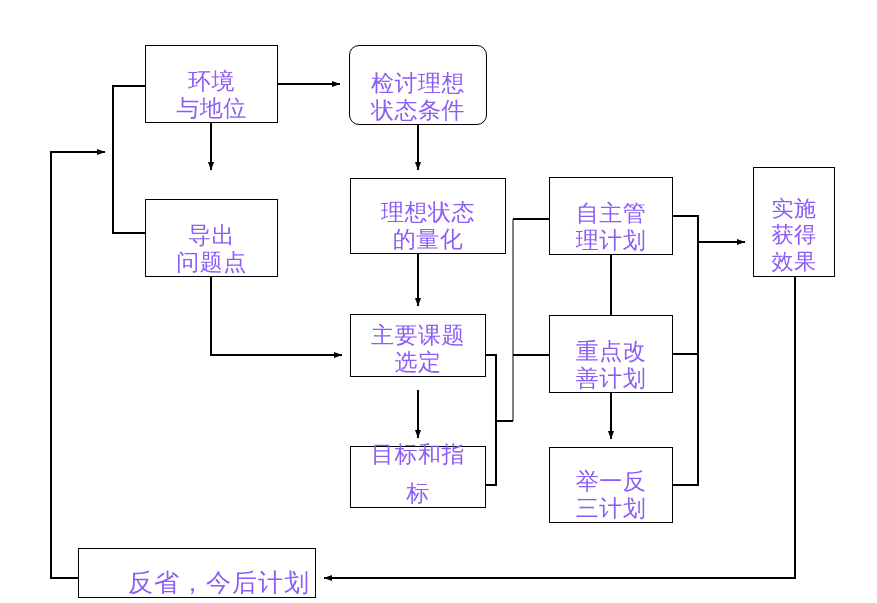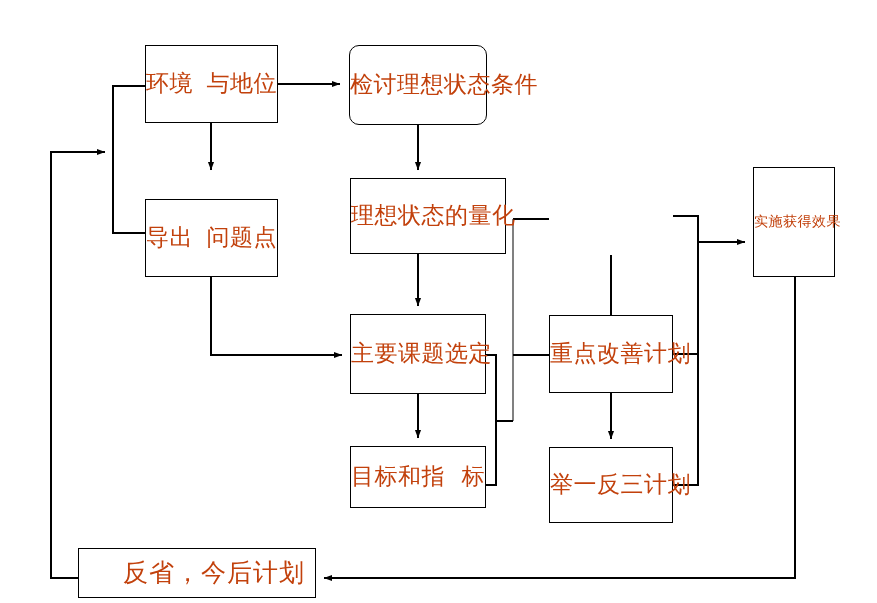--- a/index.html
+++ b/index.html
@@ -26,33 +26,34 @@
     width: 877px;
     height: 603px;
     pointer-events: none;
   }
   .node {
     position: absolute;
     box-sizing: border-box;
     border: 1px solid #000000;
     background: #ffffff;
     display: flex;
+    flex-direction: column;
     align-items: center;
-    justify-content: space-between;
-    color: #c2410c;
+    justify-content: flex-end;
+    color: #8b5cf6;
     font-size: 23px;
     line-height: 1.18;
     letter-spacing: 0.5px;
     white-space: pre;
     text-align: center;
     z-index: 3;
   }
   .node .ln { display: block; }
   .node.vert {
-    font-size: 14px;
+    font-size: 22px;
     line-height: 1.22;
   }
   .node.wide {
     font-size: 25px;
     letter-spacing: 1px;
     padding-left: 44px;
   }
 </style>
 </head>
 <body>
@@ -121,28 +122,32 @@
   <div class="node" style="left:145px; top:178px; width:133px; height:78px;margin-top:21px;">
     <span class="ln">导出</span>
     <span class="ln">问题点</span>
   </div>
 
   <div class="node" style="left:350px; top:178px; width:156px; height:76px;">
     <span class="ln">理想状态</span>
     <span class="ln">的量化</span>
   </div>
 
+  <div class="node" style="left:549px; top:177px; width:124px; height:78px;">
+    <span class="ln">自主管</span>
+    <span class="ln">理计划</span>
+  </div>
 
   <div class="node vert" style="left:753px; top:167px; width:82px; height:110px;">
     <span class="ln">实施</span>
     <span class="ln">获得</span>
     <span class="ln">效果</span>
   </div>
 
-  <div class="node" style="left:350px; top:314px; width:136px; height:80px;">
+  <div class="node" style="left:350px; top:314px; width:136px; height:63px;">
     <span class="ln">主要课题</span>
     <span class="ln">选定</span>
   </div>
 
   <div class="node" style="left:549px; top:315px; width:124px; height:78px;">
     <span class="ln">重点改</span>
     <span class="ln">善计划</span>
   </div>
 
   <div class="node" style="left:350px; top:446px; width:136px; height:62px;gap:12px;">

